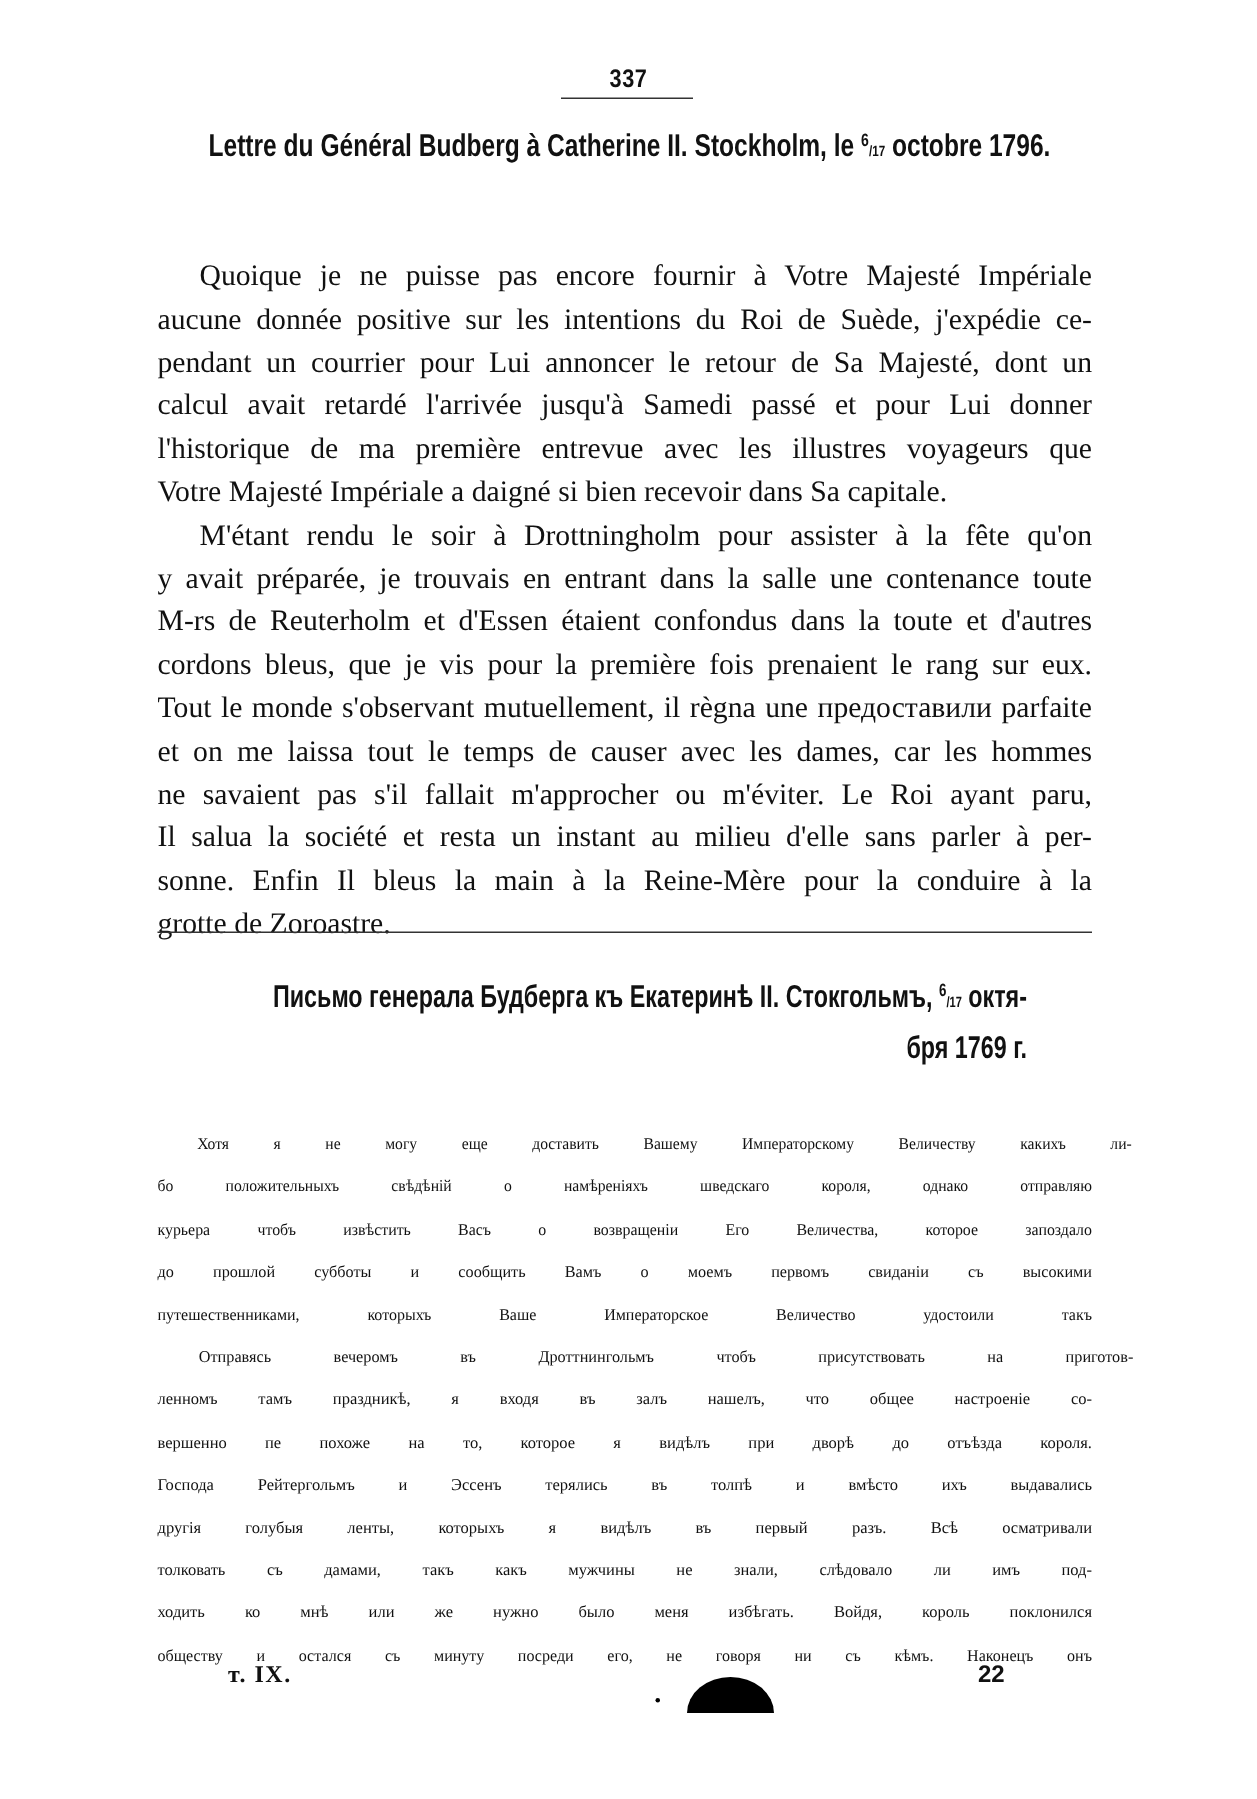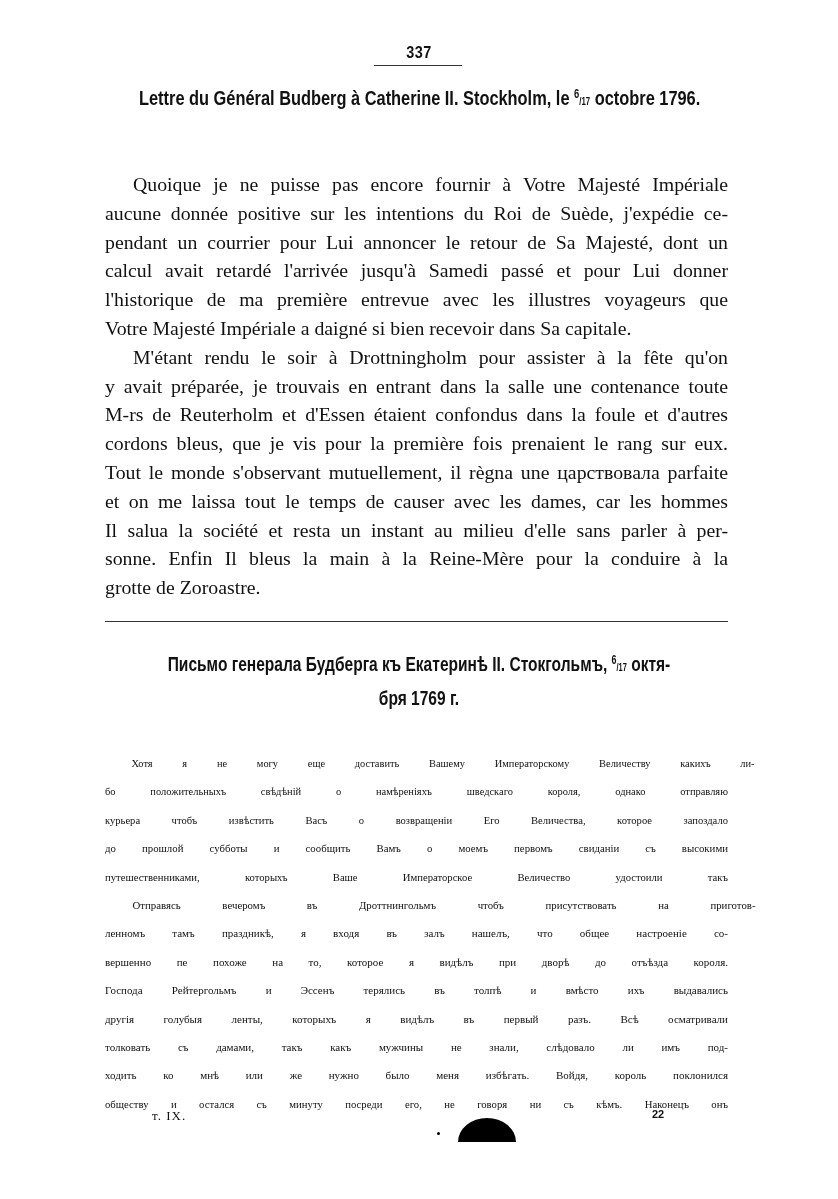--- a/index.html
+++ b/index.html
@@ -21,37 +21,37 @@
   .body-fr {
     position: absolute; left: 105px; width: 623px; top: 130px;
     font-family: "Liberation Serif", serif; font-size: 19.8px; line-height: 28.8px;
     text-align: justify;
     margin-top: 40px;
   }
   .line { display: block; text-align: justify; text-align-last: justify; white-space: nowrap; }
   .line.last { text-align-last: left; }
   .midrule { position: absolute; left: 105px; top: 621px; width: 623px; height: 1px; background: #333; }
   .title-ru {
-    position: absolute; left: 60px; width: 718px; top: 645px; text-align: center;
+    position: absolute; left: 60px; width: 718px; top: 645px; text-align: right;
     font-family: "Liberation Sans", sans-serif; font-weight: bold; font-size: 21px;
     line-height: 30px;
   }
   .title-ru .l { display: block; white-space: nowrap; transform: scaleX(0.74); transform-origin: center; }
   .body-ru {
     position: absolute; left: 105px; width: 623px; top: 749px;
     font-family: Liberation Serif, serif; font-size: 11px; line-height: 28.4px;
   }
   .body-ru .line { transform: scaleX(1); }
   .footer-left {
     position: absolute; left: 152px; top: 1108px;
-    font-family: "Liberation Serif", serif; font-weight: normal; font-size: 13px; letter-spacing: 1px;
+    font-family: "Liberation Serif", serif; font-weight: bold; font-size: 16px; letter-spacing: 1px;
   }
   .footer-right {
     position: absolute; left: 652px; top: 1108px;
-    font-family: "Liberation Sans", sans-serif; font-weight: bold; font-size: 11px;
+    font-family: "Liberation Sans", sans-serif; font-weight: bold; font-size: 16px;
   }
   .blob {
     position: absolute; left: 458px; top: 1118px; width: 58px; height: 24px;
     background: #000; border-radius: 50% 50% 0 0 / 100% 100% 0 0;
   }
   .dot { position: absolute; left: 437px; top: 1132px; width: 3px; height: 3px; background: #000; border-radius: 50%; }
 </style>
 </head>
 <body>
 
@@ -66,24 +66,25 @@
 
   <div class="body-fr">
     <span class="line" style="padding-left:28px">Quoique je ne puisse pas encore fournir à Votre Majesté Impériale</span>
     <span class="line">aucune donnée positive sur les intentions du Roi de Suède, j'expédie ce-</span>
     <span class="line">pendant un courrier pour Lui annoncer le retour de Sa Majesté, dont un</span>
     <span class="line">calcul avait retardé l'arrivée jusqu'à Samedi passé et pour Lui donner</span>
     <span class="line">l'historique de ma première entrevue avec les illustres voyageurs que</span>
     <span class="line last">Votre Majesté Impériale a daigné si bien recevoir dans Sa capitale.</span>
     <span class="line" style="padding-left:28px">M'étant rendu le soir à Drottningholm pour assister à la fête qu'on</span>
     <span class="line">y avait préparée, je trouvais en entrant dans la salle une contenance toute</span>
-    <span class="line">M-rs de Reuterholm et d'Essen étaient confondus dans la foule et d'autres</span>
+    <span class="line">M-rs de Reuterholm et d'Essen étaient confondus dans la toute et d'autres</span>
     <span class="line">cordons bleus, que je vis pour la première fois prenaient le rang sur eux.</span>
-    <span class="line">Tout le monde s'observant mutuellement, il règna une царствовала parfaite</span>
+    <span class="line">Tout le monde s'observant mutuellement, il règna une предоставили parfaite</span>
     <span class="line">et on me laissa tout le temps de causer avec les dames, car les hommes</span>
+    <span class="line">ne savaient pas s'il fallait m'approcher ou m'éviter. Le Roi ayant paru,</span>
     <span class="line">Il salua la société et resta un instant au milieu d'elle sans parler à per-</span>
     <span class="line">sonne. Enfin Il bleus la main à la Reine-Mère pour la conduire à la</span>
     <span class="line last">grotte de Zoroastre.</span>
   </div>
 
   <div class="midrule"></div>
 
   <div class="title-ru">
     <span class="l"><span>Письмо генерала Будберга къ Екатеринѣ II. Стокгольмъ, </span><span class="sup">6</span><span class="sub">/17</span><span> октя-</span></span>
     <span class="l">бря 1769 г.</span>

